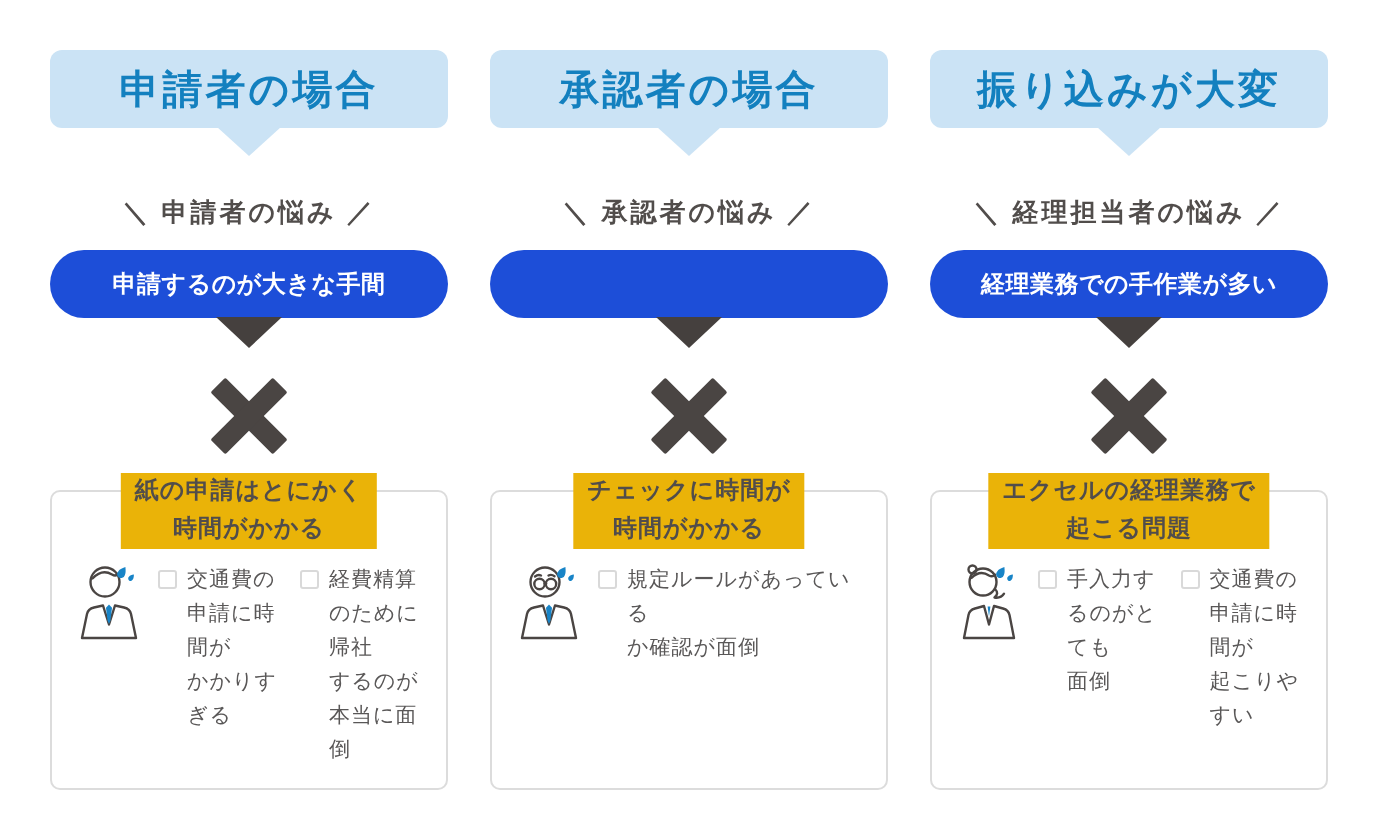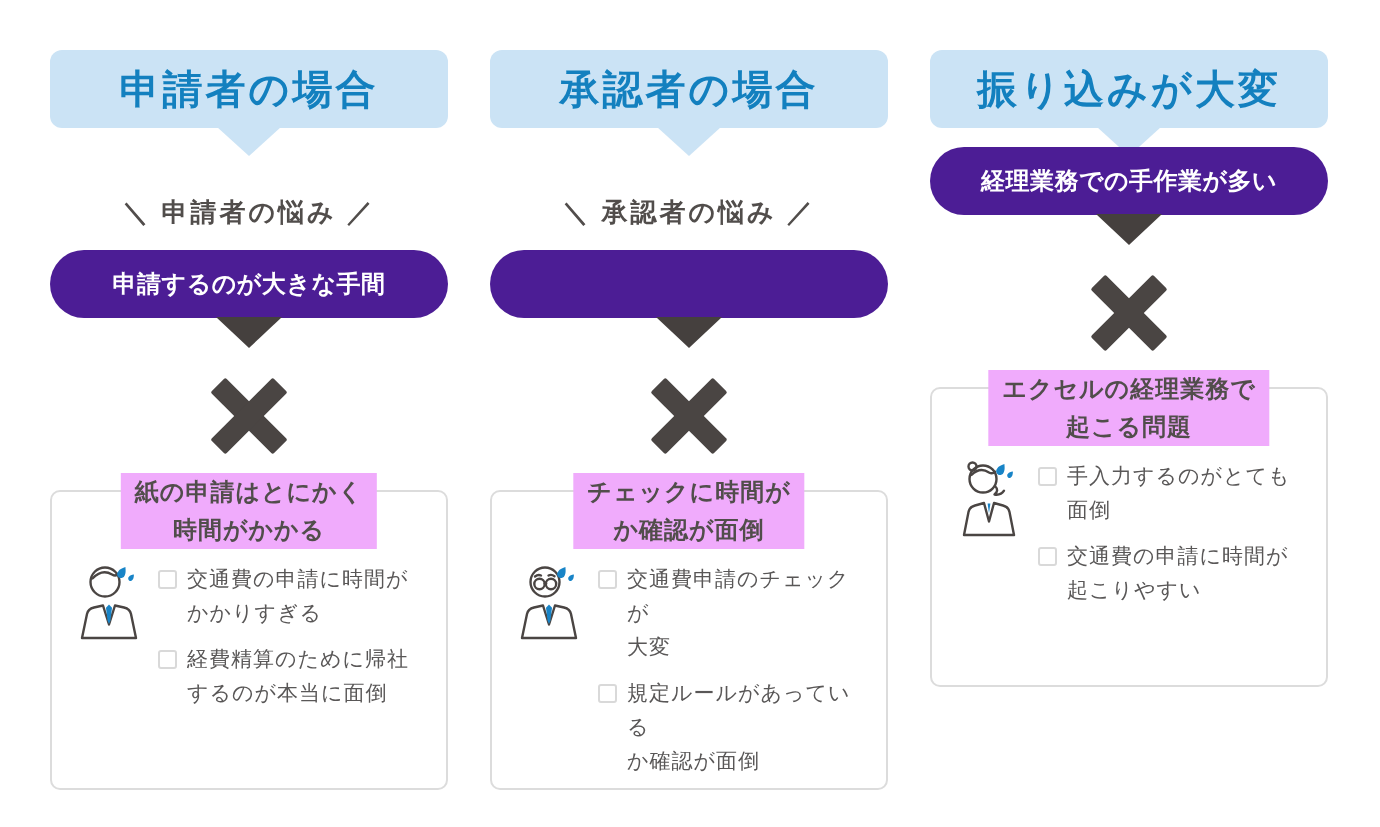--- a/index.html
+++ b/index.html
@@ -28,21 +28,21 @@
 
   
   .worry-label{
     margin-top:65px;font-size:26px;font-weight:bold;color:#514d4b;
     letter-spacing:3px;white-space:nowrap;line-height:38px;
   }
 
   
   .pill{
     position:relative;margin-top:19px;width:100%;height:68px;border-radius:34px;
-    background:#4c1d95;display:flex;align-items:center;justify-content:center;
+    background:#1d4ed8;display:flex;align-items:center;justify-content:center;
   }
   .pill-label{
     color:#ffffff;font-size:24px;font-weight:bold;letter-spacing:0.5px;white-space:nowrap;
   }
   .pill-tail{
     position:absolute;left:50%;bottom:-30px;transform:translateX(-50%);
     width:0;height:0;border-left:33px solid transparent;border-right:33px solid transparent;
     border-top:31px solid #45403e;
   }
 
@@ -54,27 +54,27 @@
   .x-bar.b1{transform:translate(-50%,-50%) rotate(45deg);}
   .x-bar.b2{transform:translate(-50%,-50%) rotate(-45deg);}
 
   
   .box{
     position:relative;margin-top:36px;width:100%;height:300px;box-sizing:border-box;
     border:2px solid #dcdcdc;border-radius:10px;background:#ffffff;
   }
   .box-title{
     position:absolute;top:-19px;left:50%;transform:translateX(-50%);
-    width:max-content;background:#f0abfc;padding:0 14px;text-align:center;
+    width:max-content;background:#eab308;padding:0 14px;text-align:center;
     font-size:24px;font-weight:bold;color:#514d4b;line-height:38px;
-    letter-spacing:1px;white-space:pre-line;
+    letter-spacing:1px;white-space:pre-line;font-family:Liberation Mono, monospace;
   }
   .box-content{display:flex;gap:16px;padding:70px 16px 0 26px;box-sizing:border-box;}
   .persona{flex:none;width:64px;height:76px;margin-top:2px;}
-  .items{flex:1;min-width:0;display:flex;flex-direction:column;gap:12px;margin:0;padding:0;list-style:none;}
+  .items{flex:1;min-width:0;display:flex;gap:12px;margin:0;padding:0;list-style:none;}
   .item{display:flex;gap:10px;}
   .checkbox{
     flex:none;width:15px;height:15px;margin-top:8px;background:#ffffff;
     border:2px solid #d9d9d9;border-radius:3px;
   }
   .item-text{
     font-size:21px;line-height:34px;color:#595757;letter-spacing:1px;white-space:pre-line;
   }
 
   svg .ln{fill:none;stroke:#4a4543;stroke-width:2.4;stroke-linecap:round;stroke-linejoin:round;}
@@ -140,59 +140,55 @@
       <div class="worry-label">＼ 承認者の悩み ／</div>
       <div class="pill">
         <div class="pill-tail"></div>
       </div>
       <div class="x-mark">
         <div class="x-bar b1"></div>
         <div class="x-bar b2"></div>
       </div>
       <div class="box">
         <div class="box-title">チェックに時間が
-か確認が面倒</div>
+時間がかかる</div>
         <div class="box-content">
           <svg class="persona" viewBox="0 0 64 76">
             <circle class="ln" cx="27" cy="18" r="14.5"></circle>
             <circle class="ln" cx="21.5" cy="20" r="5.2"></circle>
             <circle class="ln" cx="33" cy="20" r="5.2"></circle>
             <path class="ln" d="M26.7 19.6 h1.4"></path>
             <path class="ln" d="M17 12.5 q3 -2.4 6 -1"></path>
             <path class="ln" d="M30.5 11.5 q3 -1.6 6 0.8"></path>
             <g transform="translate(44,1) rotate(32)">
               <path class="accent" d="M4 0 C6.4 3 7.8 5.4 7.8 7.4 A3.9 3.9 0 1 1 0.2 7.4 C0.2 5.4 1.6 3 4 0 Z"></path>
             </g>
             <g transform="translate(54,9) rotate(40) scale(0.62)">
               <path class="accent" d="M4 0 C6.4 3 7.8 5.4 7.8 7.4 A3.9 3.9 0 1 1 0.2 7.4 C0.2 5.4 1.6 3 4 0 Z"></path>
             </g>
             <path class="ln" d="M4 74 L9 50 Q10 45 16 43.5 L25 41.5 L31 60.5 L37 41.5 L46 43.5 Q52 45 53 50 L58 74 Z"></path>
             <path class="accent" d="M31 40.5 l3 3.2 -1.6 13 -1.4 3.3 -1.4 -3.3 -1.6 -13 z"></path>
           </svg>
           <ul class="items">
             <li class="item">
               <span class="checkbox"></span>
-              <span class="item-text">交通費申請のチェックが
-大変</span>
-            </li>
-            <li class="item">
-              <span class="checkbox"></span>
               <span class="item-text">規定ルールがあっている
 か確認が面倒</span>
             </li>
           </ul>
         </div>
       </div>
     </div>
 
     <div class="column">
       <div class="header-bubble">
         <div class="header-title">振り込みが大変</div>
         <div class="header-tail"></div>
       </div>
+      <div class="worry-label">＼ 経理担当者の悩み ／</div>
       <div class="pill">
         <span class="pill-label">経理業務での手作業が多い</span>
         <div class="pill-tail"></div>
       </div>
       <div class="x-mark">
         <div class="x-bar b1"></div>
         <div class="x-bar b2"></div>
       </div>
       <div class="box">
         <div class="box-title">エクセルの経理業務で

